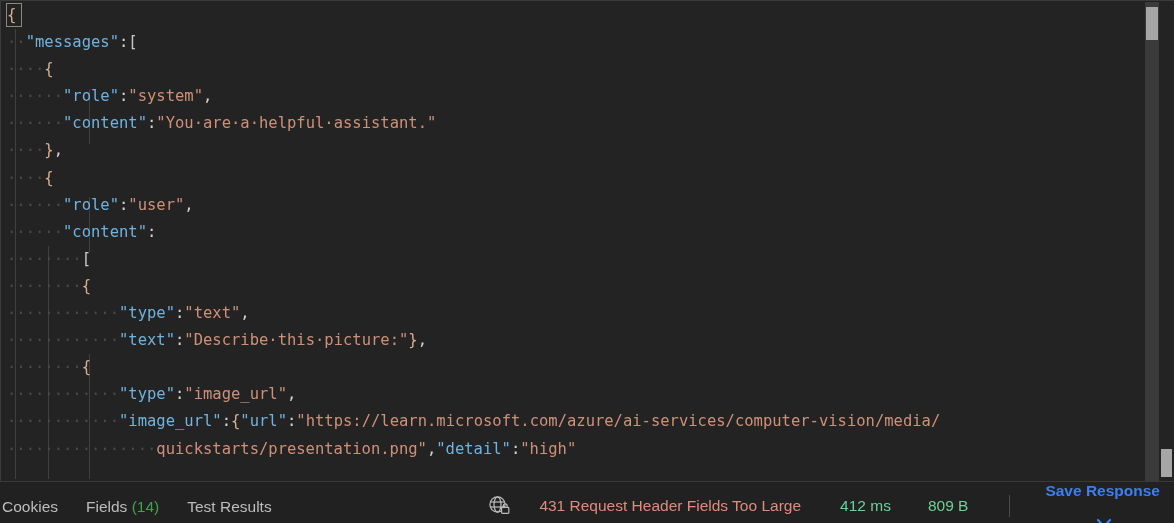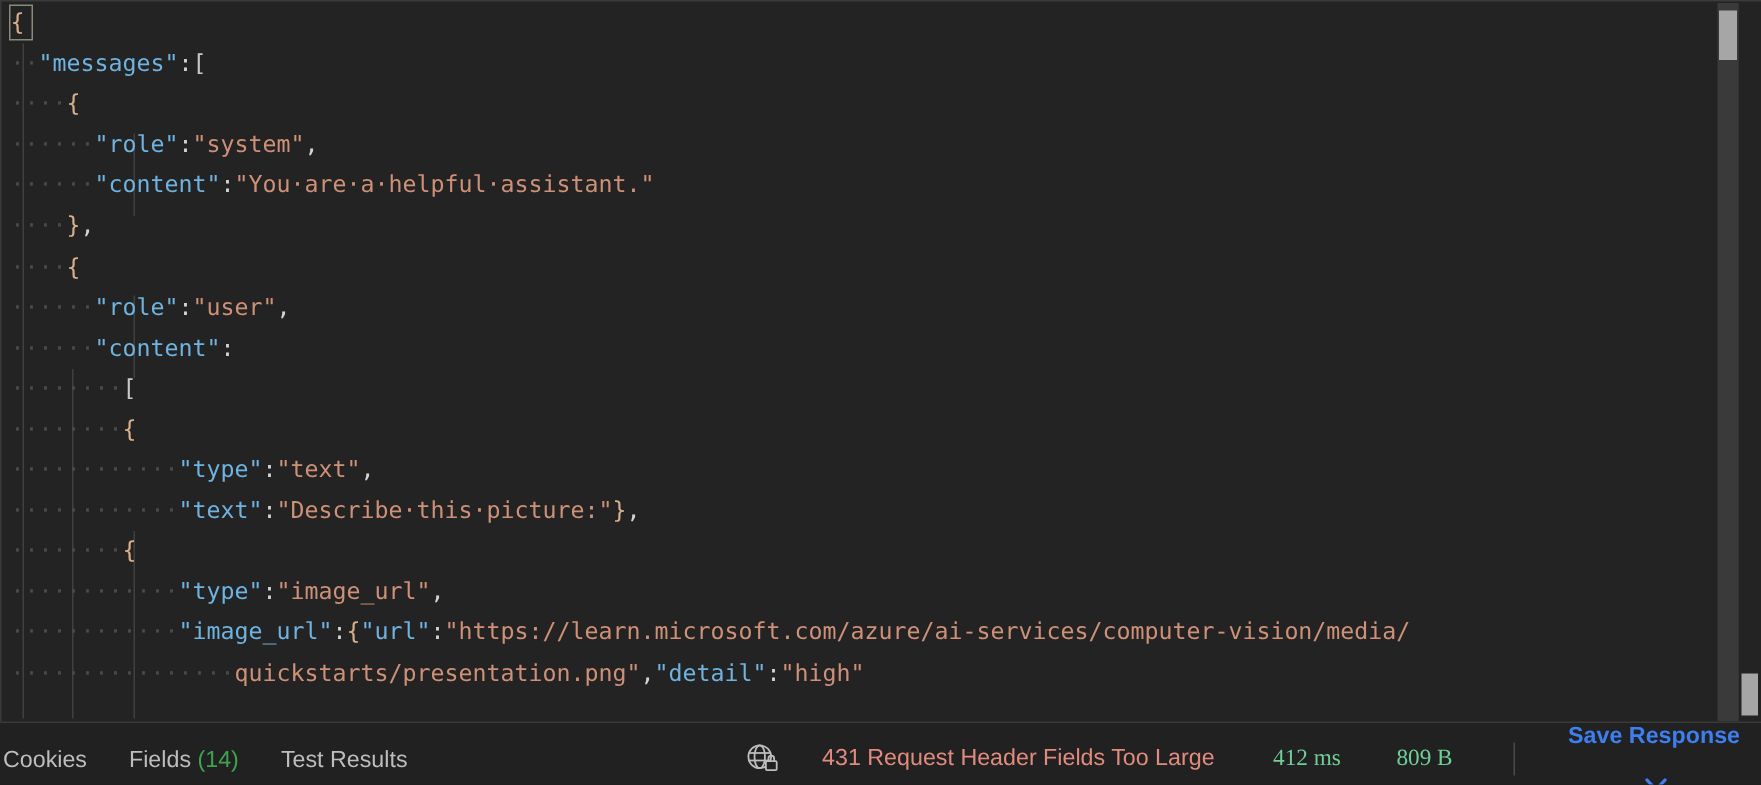--- a/index.html
+++ b/index.html
@@ -176,21 +176,20 @@
 
   .status-code {
     color: #e08b7d;
     white-space: nowrap;
     margin-right: 22px;
   }
   .metric {
     color: #6fcf97;
     white-space: nowrap;
     margin-right: 20px;
-    font-family: Liberation Serif, serif;
   }
   .sb-sep {
     width: 1px;
     height: 22px;
     background: #4a4a4a;
     margin: 0 18px 0 4px;
   }
   .save-response {
     color: #3d7ff0;
     font-weight: bold;

